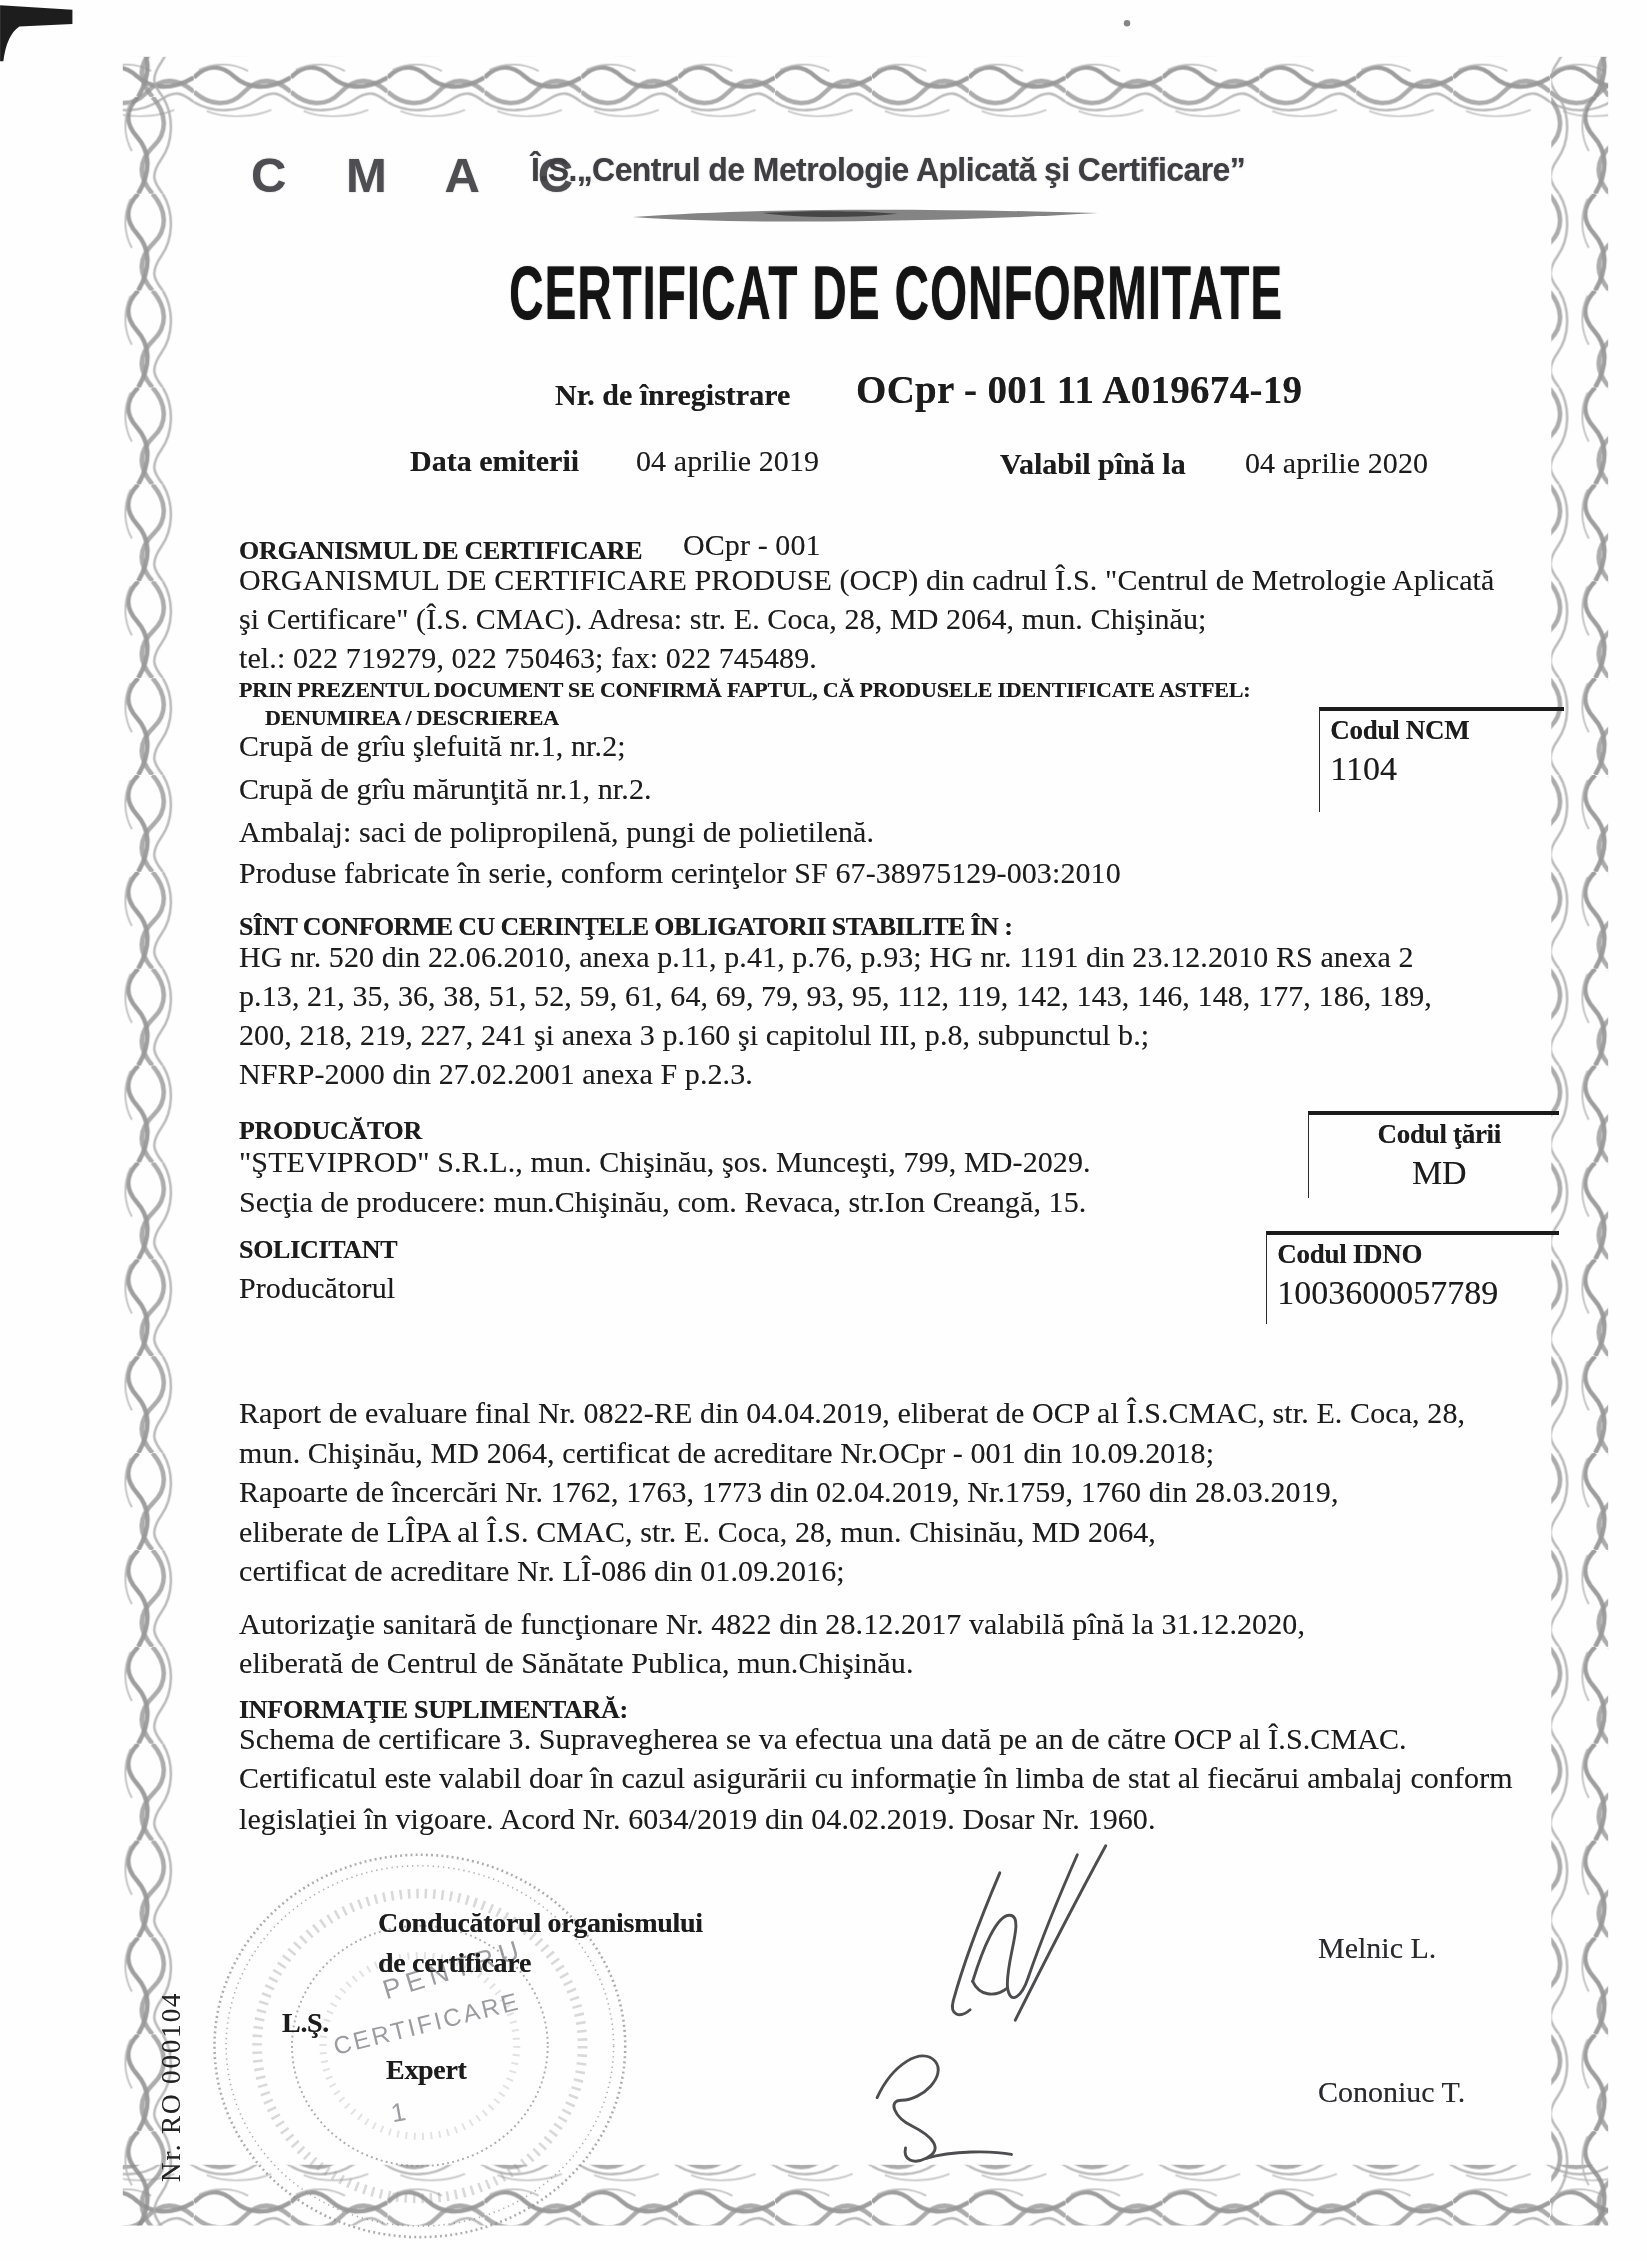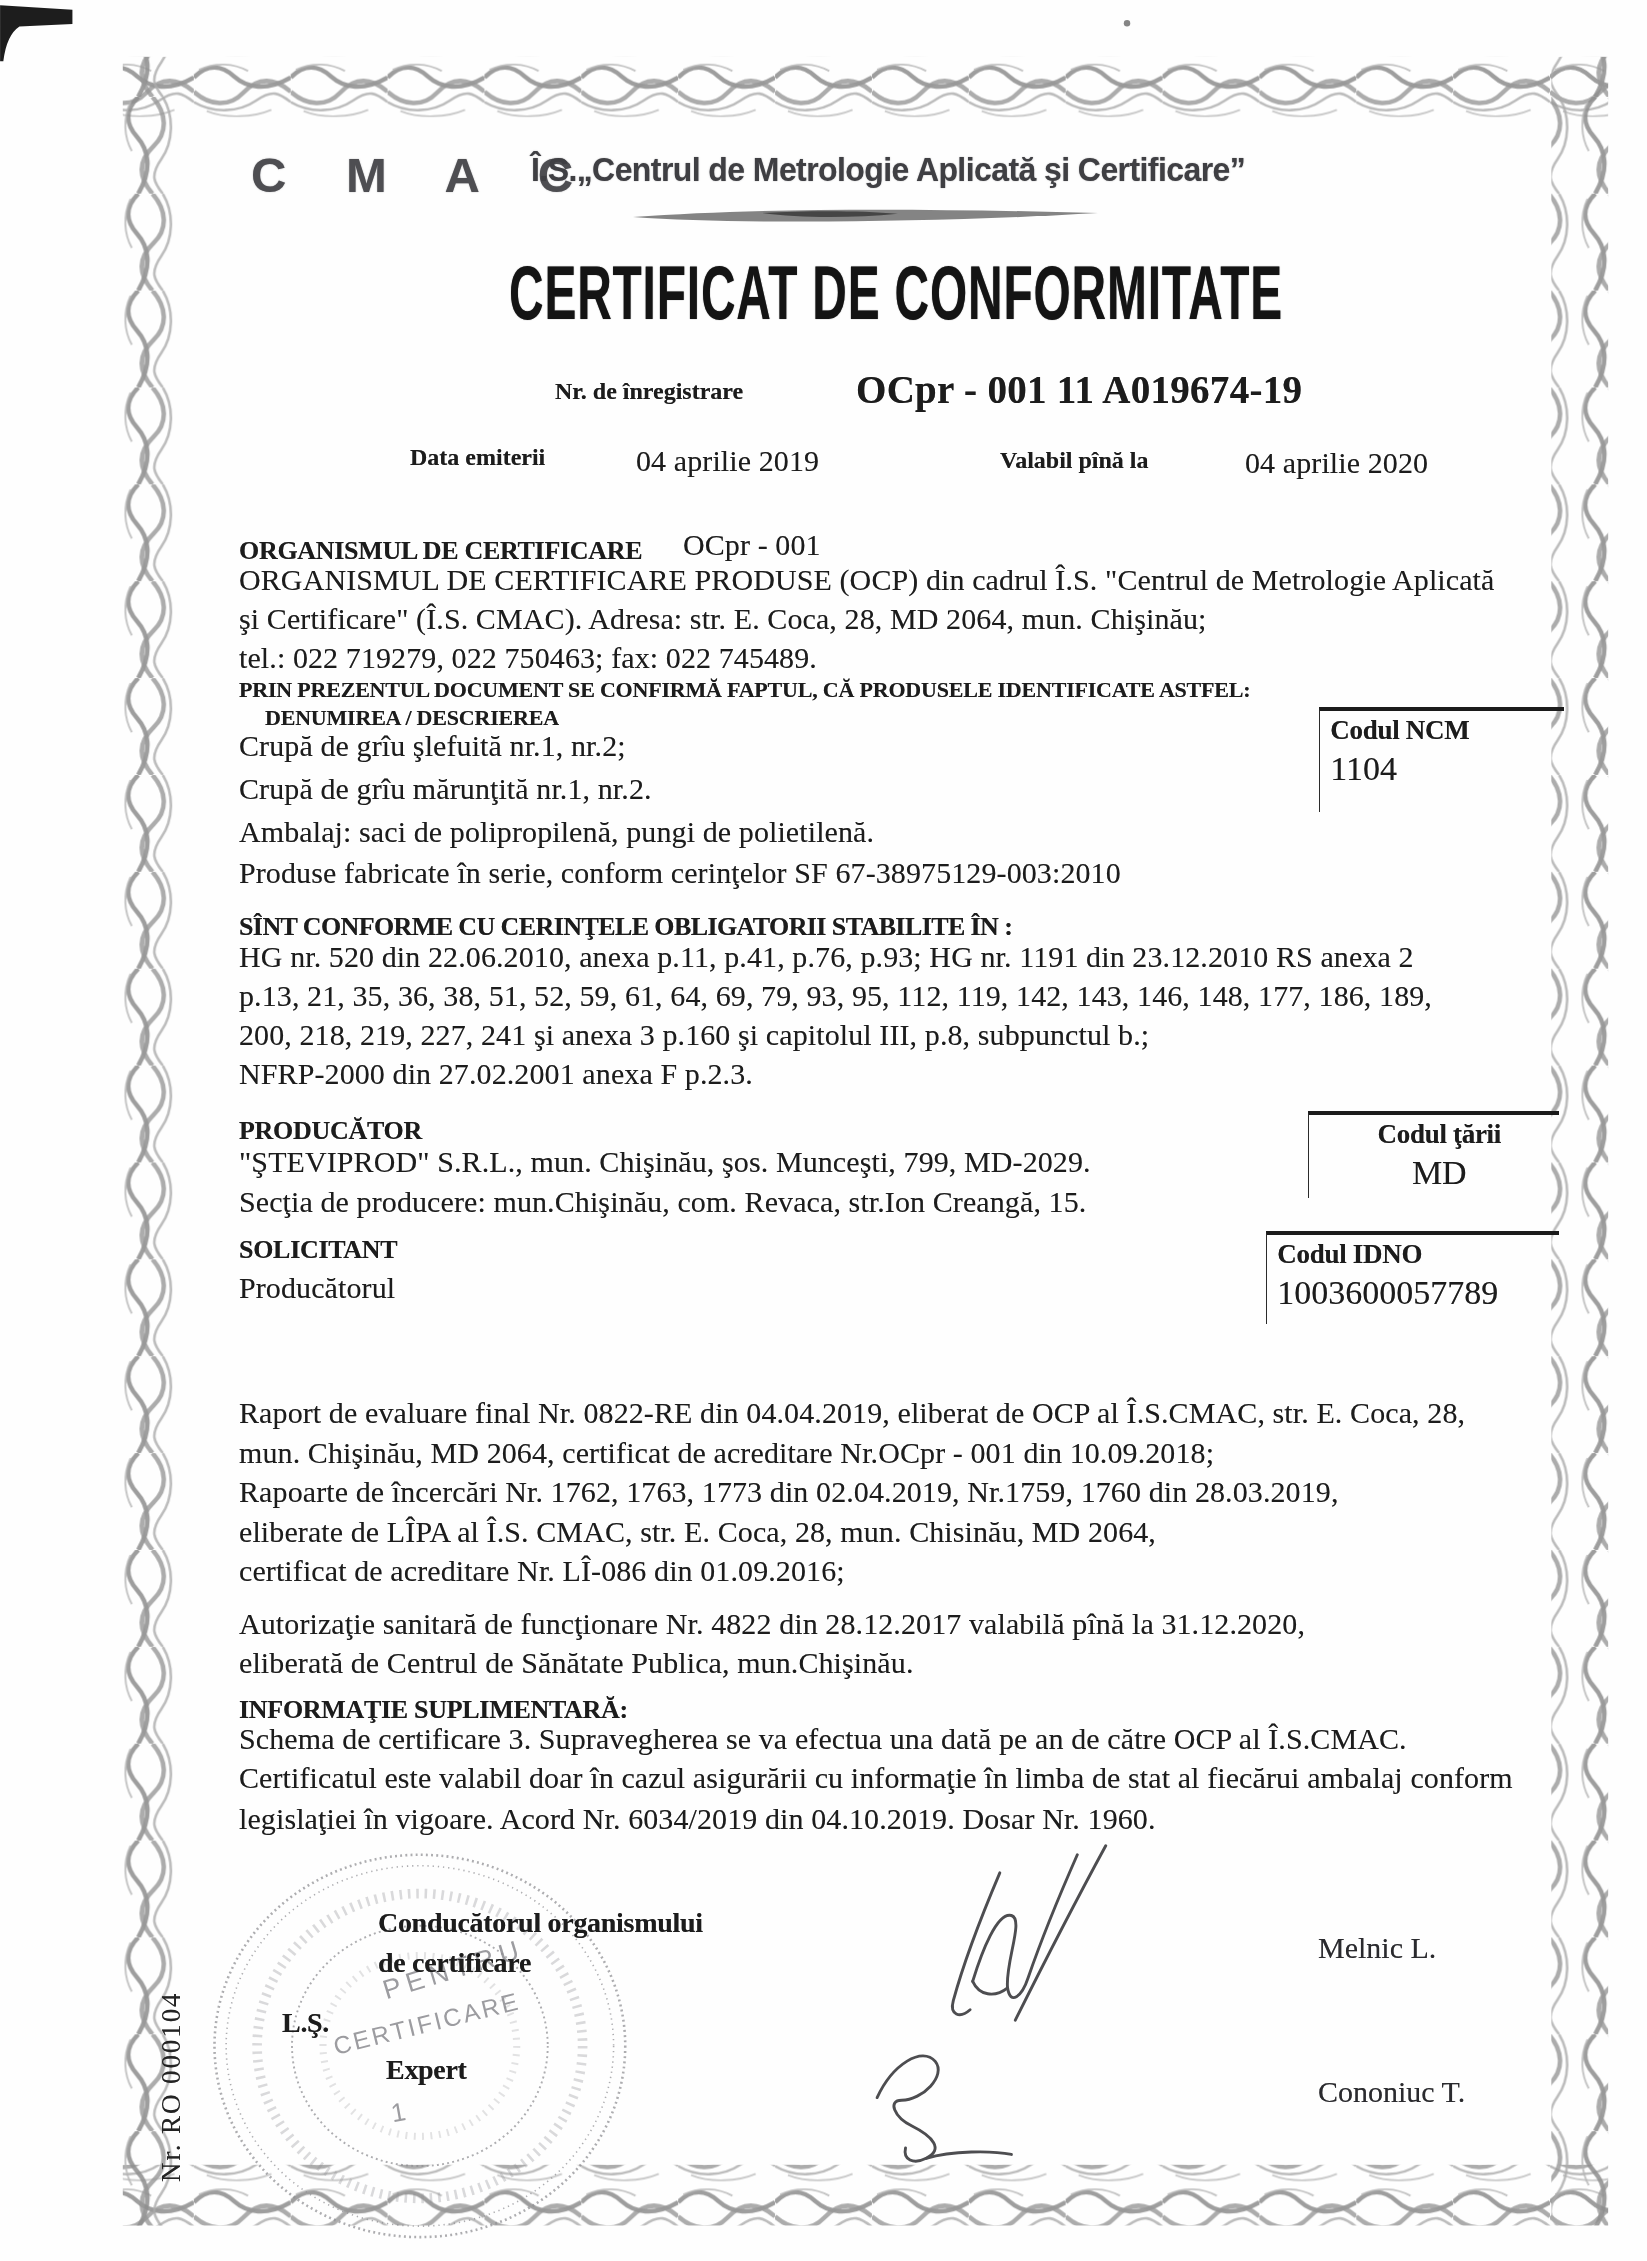--- a/index.html
+++ b/index.html
@@ -11,21 +11,21 @@
   .hd-sm{font-weight:bold;font-size:22px;letter-spacing:-0.2px;text-shadow:0 0 0.6px rgba(0,0,0,.5);}
   .logo{font-family:"Liberation Sans",sans-serif;font-weight:bold;font-size:49px;
         letter-spacing:23px;color:#4e4e52;text-shadow:0 0 1.3px rgba(70,70,75,.55);}
   .tagline{font-family:"Liberation Sans",sans-serif;font-weight:bold;font-size:34px;
         letter-spacing:-0.6px;color:#3f3f43;transform:scaleX(.94);transform-origin:left top;
         text-shadow:0 0 1.3px rgba(55,55,60,.5);}
   .doctitle{font-family:"Liberation Sans",sans-serif;font-weight:bold;font-size:76px;
         letter-spacing:1.3px;color:#141414;transform:scaleX(.63);transform-origin:left top;
         text-shadow:0 0 1.3px rgba(0,0,0,.6);}
   .regval{font-weight:bold;font-size:39px;letter-spacing:0.3px;text-shadow:0 0 0.6px rgba(0,0,0,.55);}
-  .lbl-b{font-weight:bold;font-size:24px;text-shadow:0 0 0.6px rgba(0,0,0,.5);}
+  .lbl-b{font-weight:bold;font-size:30px;text-shadow:0 0 0.6px rgba(0,0,0,.5);}
   .codebox{position:absolute;border-top:4.5px solid #1b1b1b;border-left:1.9px solid #2b2b2b;
         padding:3.9px 0 0 10.3px;}
   .codebox .cb-label{font-weight:bold;font-size:27px;letter-spacing:-0.3px;text-shadow:0 0 0.6px rgba(0,0,0,.5);}
   .codebox .cb-value{font-size:34px;margin-top:3.9px;text-shadow:0 0 0.6px rgba(0,0,0,.45);}
   .signlbl{font-weight:bold;font-size:28px;letter-spacing:-0.3px;text-shadow:0 0 0.6px rgba(0,0,0,.5);}
   .name{font-size:30px;color:#2a2a2e;text-shadow:0 0 0.6px rgba(0,0,0,.4);}
   .formnum{font-size:27px;color:#232323;transform-origin:0 0;transform:rotate(-90deg);
         letter-spacing:1.9px;text-shadow:0 0 0.6px rgba(0,0,0,.4);}
   svg{position:absolute;left:0;top:0;}
 </style>
@@ -118,21 +118,21 @@
   <div class="abs ser" style="left:239px;top:1436px;">mun. Chişinău, MD 2064,  certificat de acreditare Nr.OCpr - 001 din 10.09.2018;</div>
   <div class="abs ser" style="left:239px;top:1475px;">Rapoarte de încercări Nr. 1762, 1763, 1773 din 02.04.2019, Nr.1759, 1760 din 28.03.2019,</div>
   <div class="abs ser" style="left:239px;top:1515px;">eliberate de LÎPA al Î.S. CMAC, str. E. Coca, 28, mun. Chisinău, MD 2064,</div>
   <div class="abs ser" style="left:239px;top:1554px;">certificat de acreditare Nr. LÎ-086 din  01.09.2016;</div>
   <div class="abs ser" style="left:239px;top:1607px;">Autorizaţie sanitară de funcţionare Nr. 4822 din 28.12.2017 valabilă pînă la 31.12.2020,</div>
   <div class="abs ser" style="left:239px;top:1646px;">eliberată de Centrul de Sănătate Publica, mun.Chişinău.</div>
 
   <div class="abs hd" style="left:239px;top:1687px;">INFORMAŢIE SUPLIMENTARĂ:</div>
   <div class="abs ser" style="left:239px;top:1722px;">Schema de certificare 3. Supravegherea se va efectua una dată pe an de către OCP al Î.S.CMAC.</div>
   <div class="abs ser" style="left:239px;top:1761px;">Certificatul este valabil doar în cazul asigurării  cu informaţie în limba de stat al fiecărui ambalaj conform</div>
-  <div class="abs ser" style="left:239px;top:1802px;">legislaţiei în vigoare. Acord Nr. 6034/2019 din 04.10.2019. Dosar Nr. 1960.</div>
+  <div class="abs ser" style="left:239px;top:1802px;">legislaţiei în vigoare. Acord Nr. 6034/2019 din 04.02.2019. Dosar Nr. 1960.</div>
 
   <svg width="1647" height="2261" aria-hidden="true" style="pointer-events:none;" viewBox="0 0 2550 3501">
     <g opacity=".72" stroke="#8f8f93" fill="none">
       <ellipse cx="650" cy="3168" rx="318" ry="296" stroke-width="4" stroke-dasharray="3 5"></ellipse>
       <ellipse cx="650" cy="3168" rx="300" ry="279" stroke-width="2.5" stroke-dasharray="2 6"></ellipse>
       <ellipse cx="650" cy="3168" rx="198" ry="186" stroke-width="3" stroke-dasharray="3 5"></ellipse>
       <ellipse cx="650" cy="3168" rx="252" ry="236" stroke-width="15" stroke-dasharray="4 9" opacity=".45"></ellipse>
       <ellipse cx="650" cy="3168" rx="150" ry="140" stroke-width="11" stroke-dasharray="3 10" opacity=".35"></ellipse>
     </g>
     <g fill="#8b8b90" font-family="Liberation Sans, sans-serif" opacity=".85">

